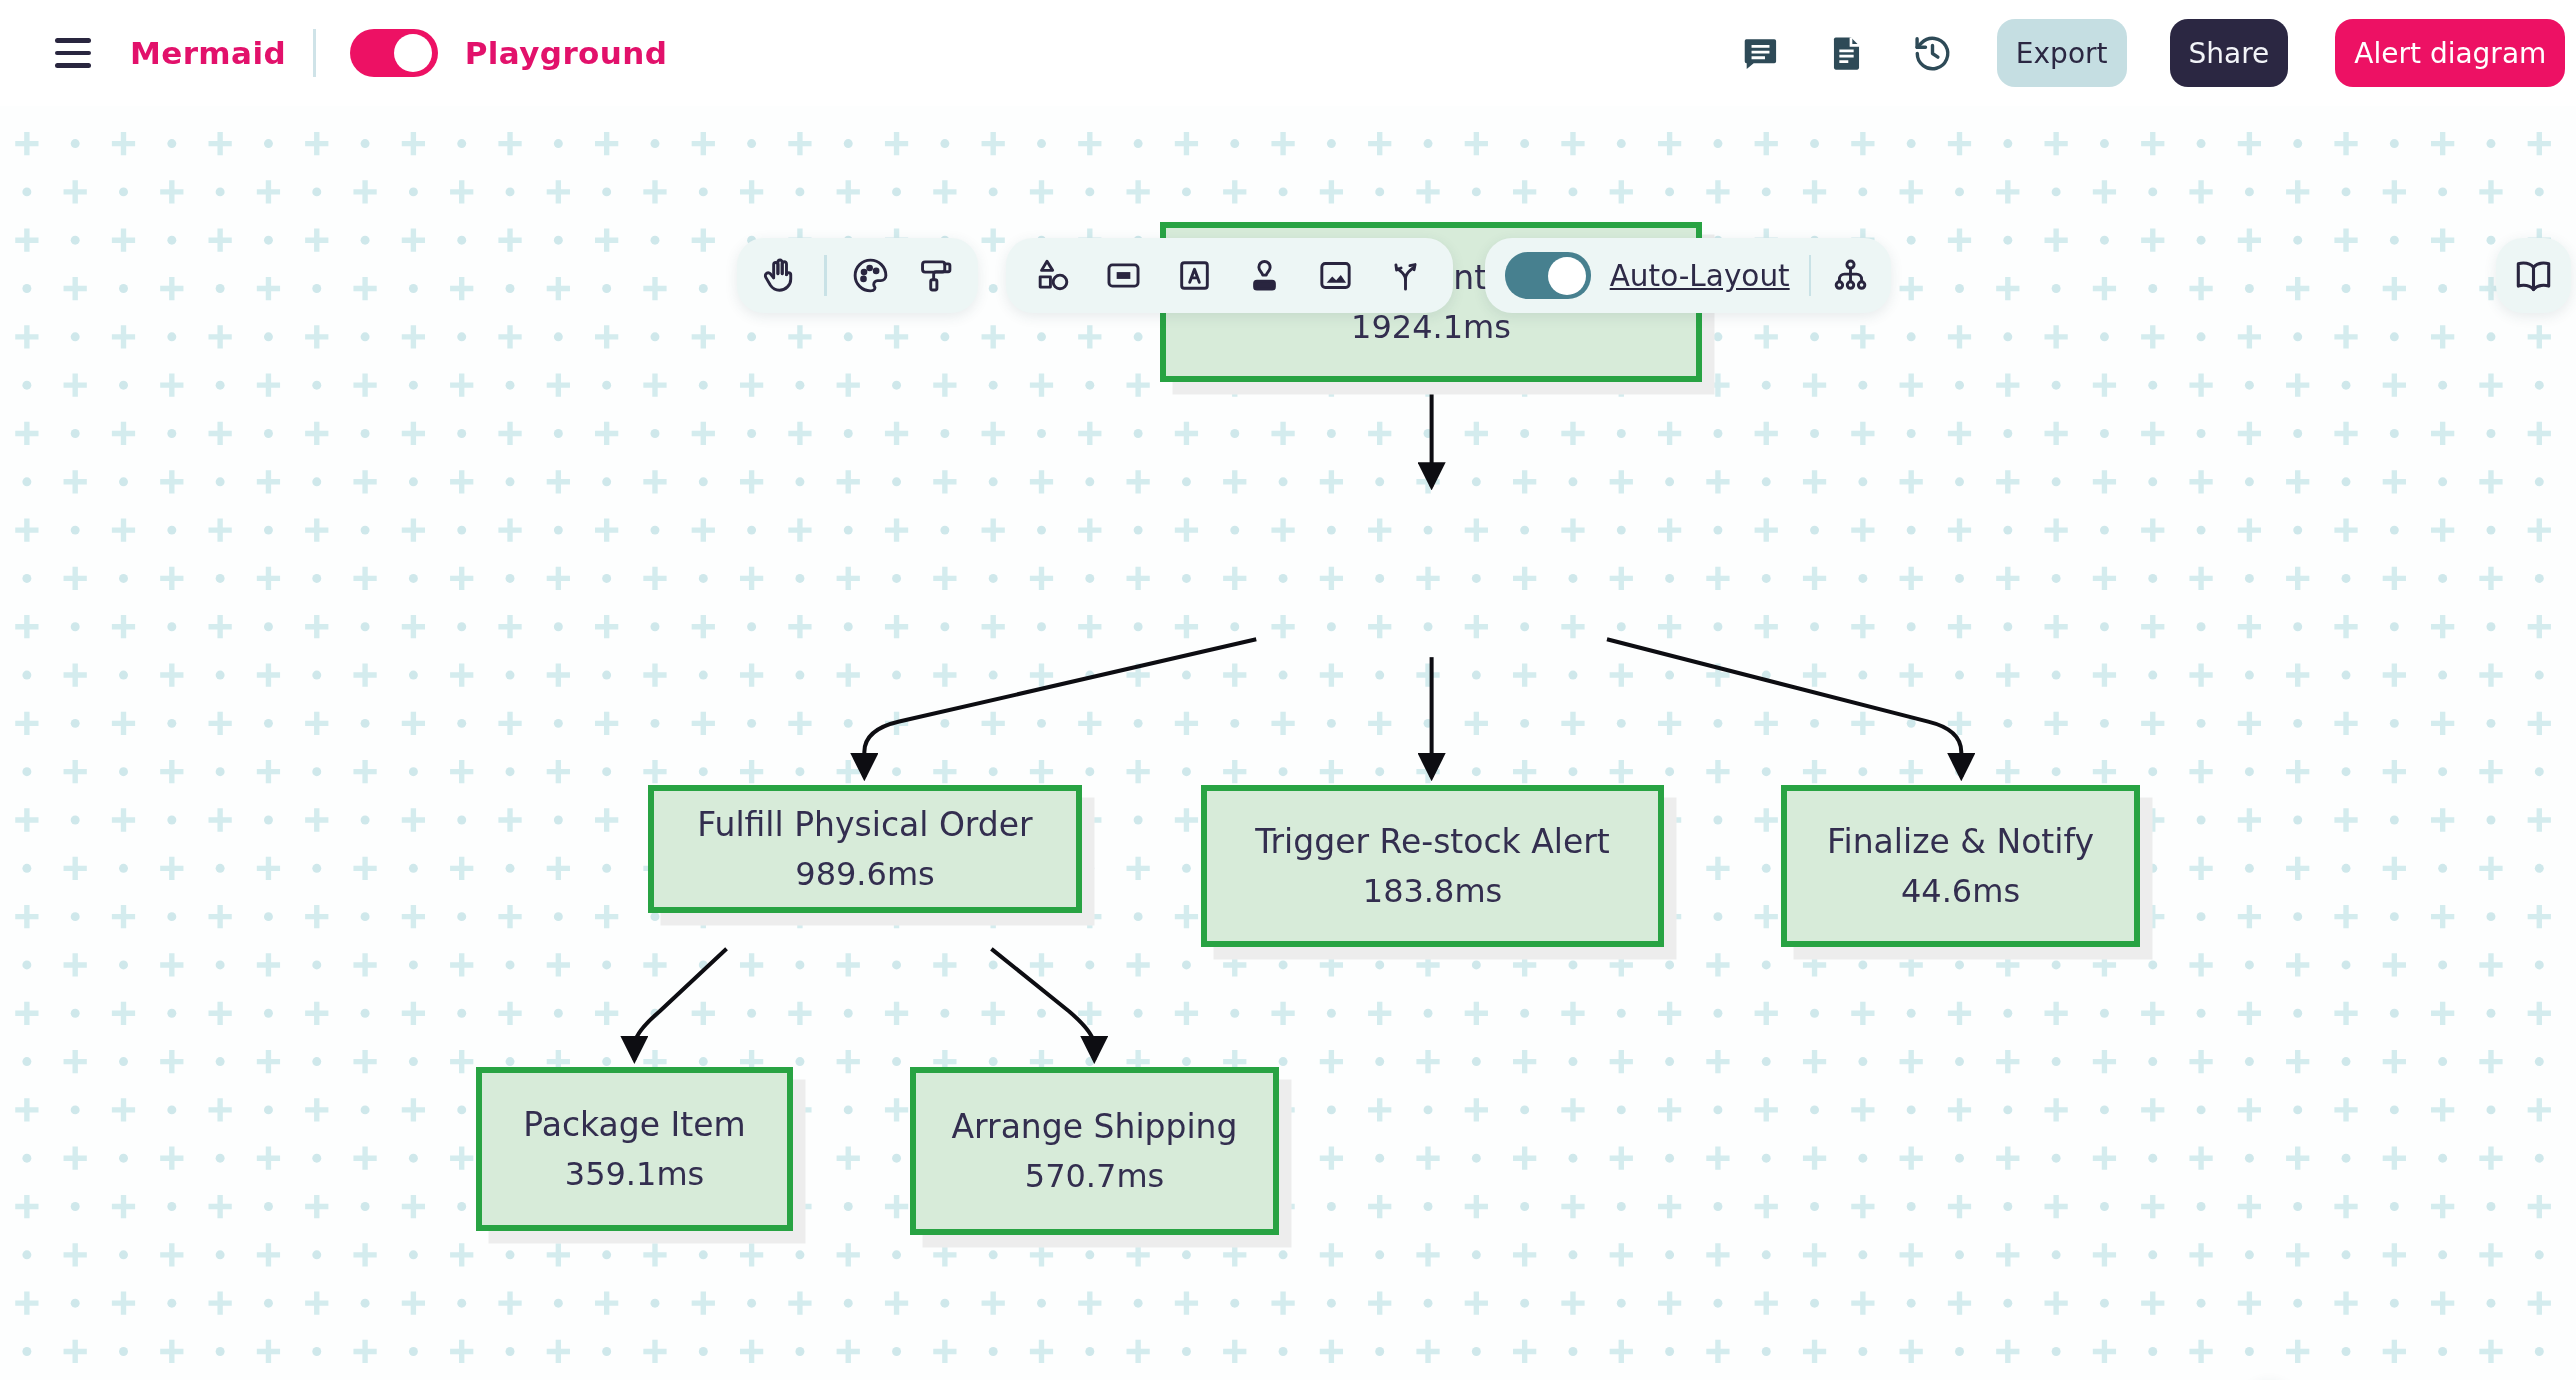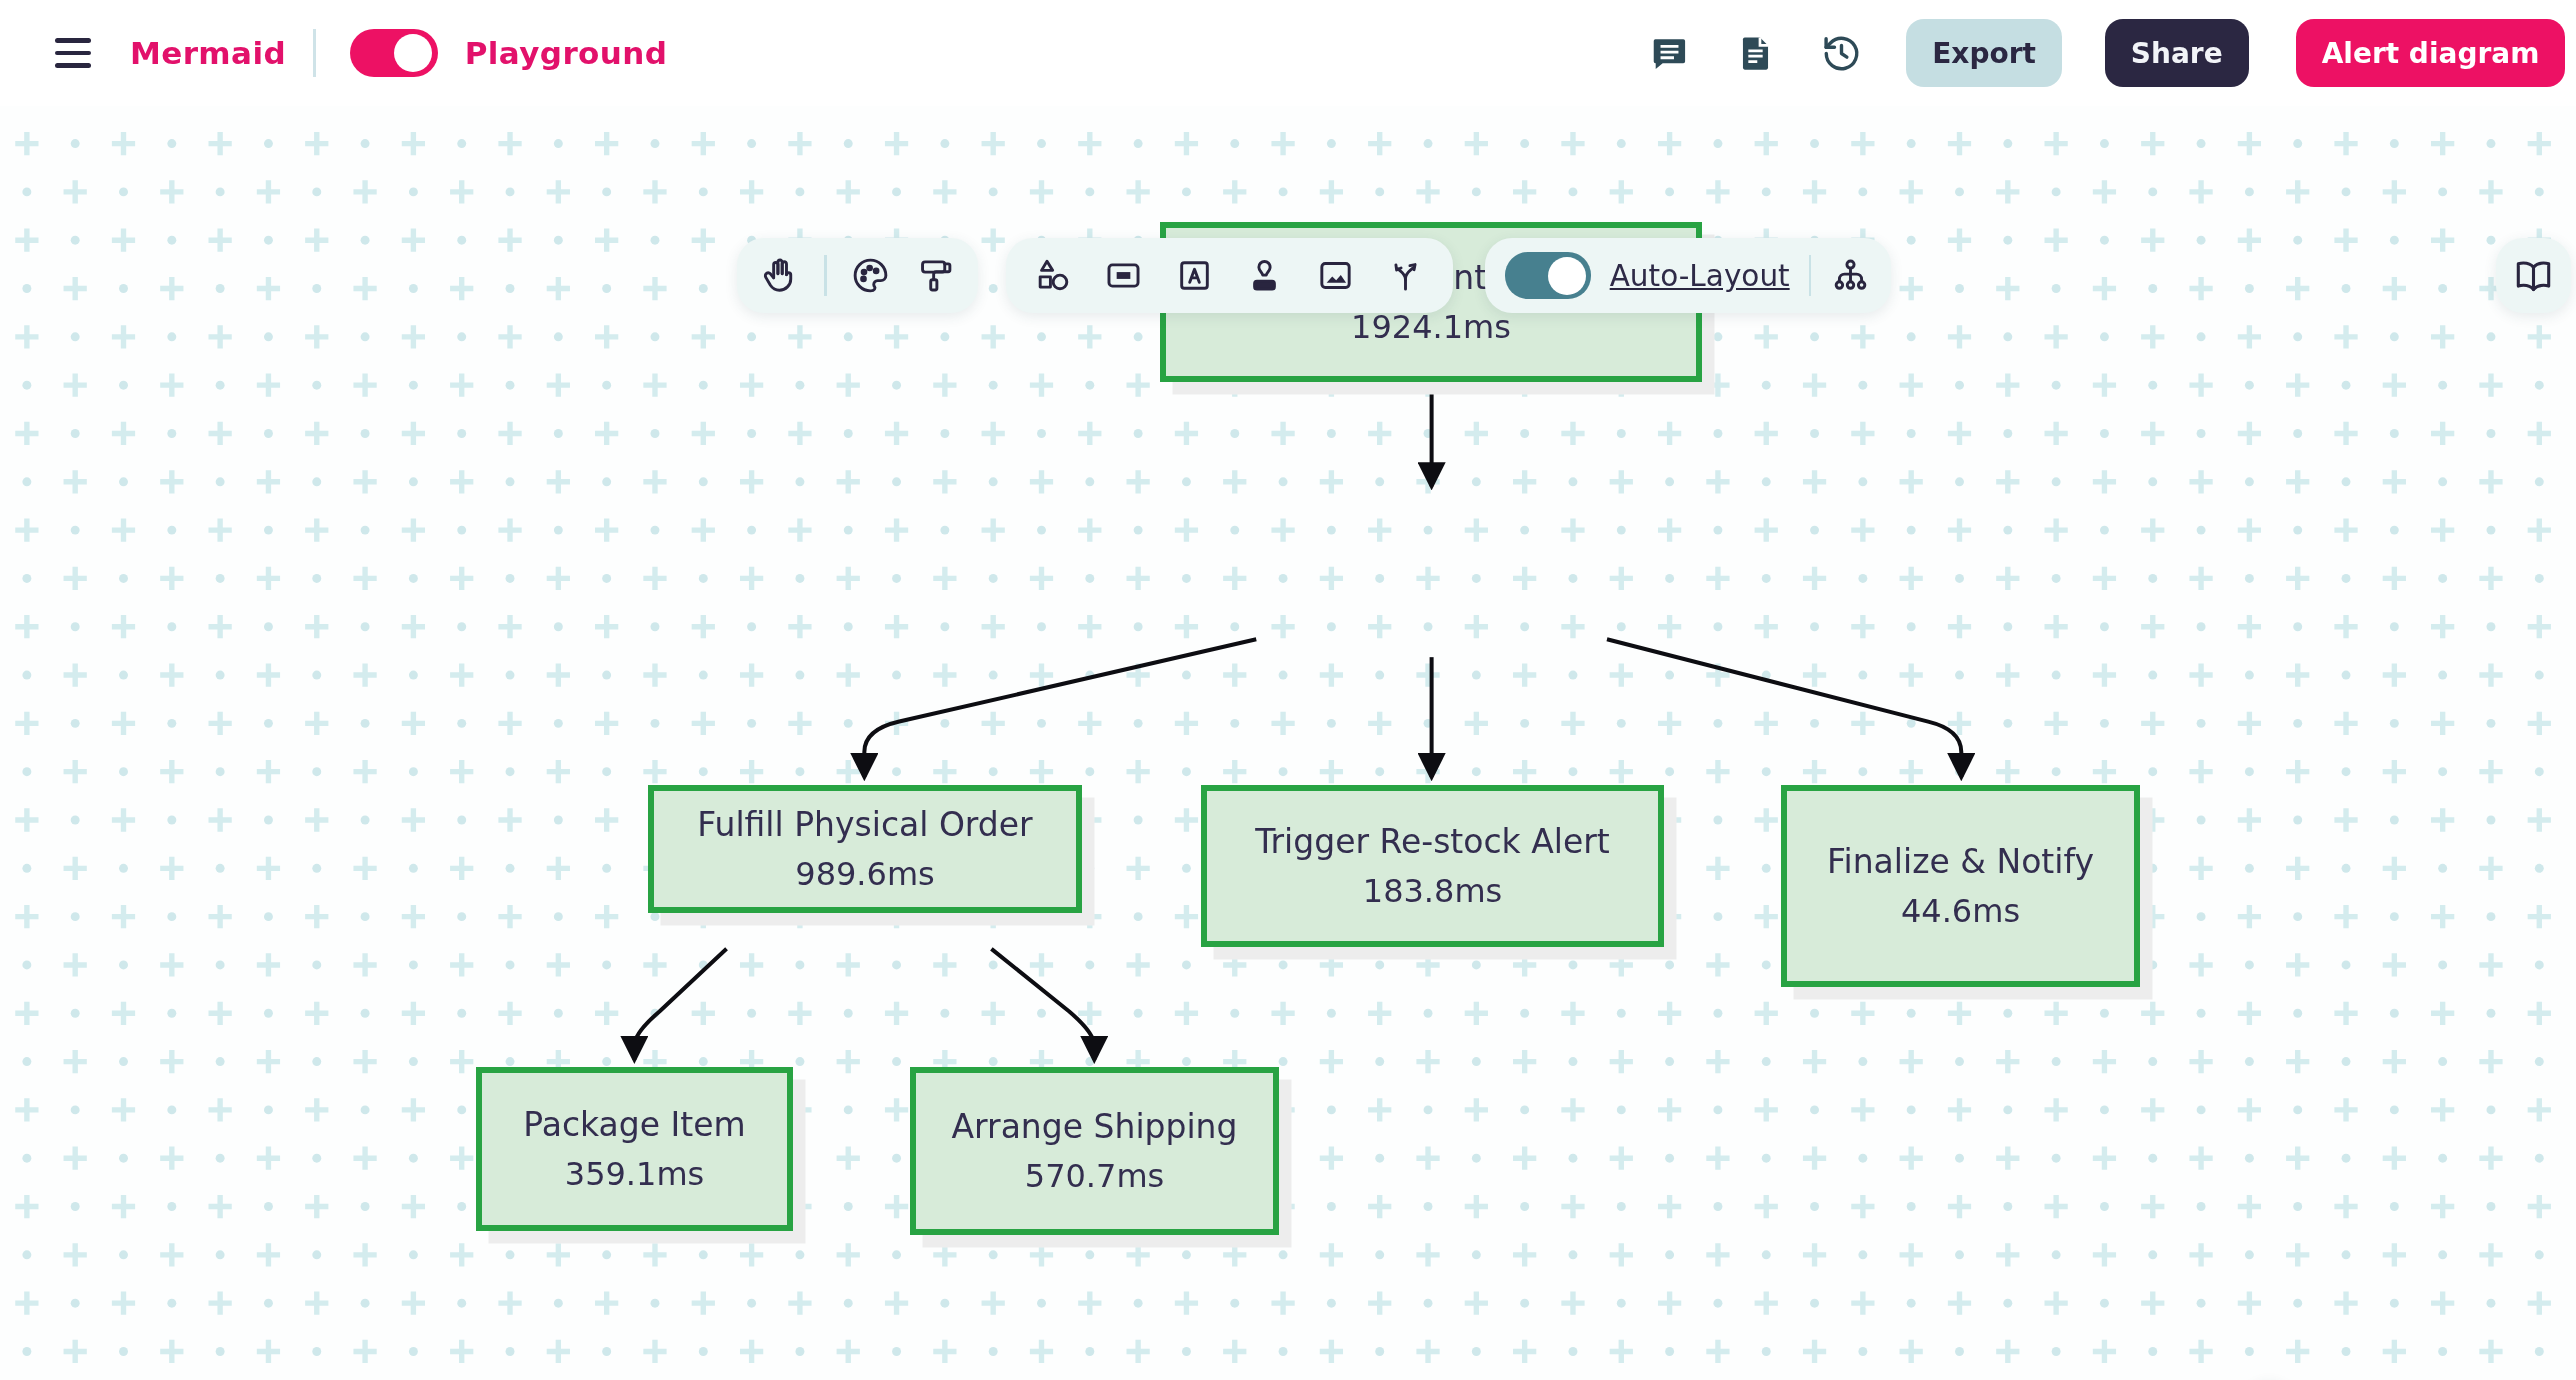--- a/index.html
+++ b/index.html
@@ -18,21 +18,21 @@
   .hamburger { margin-left:55px; width:36px; display:flex; flex-direction:column; gap:8px; cursor:pointer; }
   .hamburger span{ display:block; height:4.5px; border-radius:2.7px; background:#29263f; }
   .brand { margin-left:39px; font-size:31px; font-weight:600; color:#e2116b; letter-spacing:0.4px; }
   .hdr-divider { width:2.7px; height:48px; background:#cfe3e8; margin:0 34px 0 27px; }
   .toggle-pink { width:88px; height:48px; border-radius:25px; background:#ed1164; position:relative; cursor:pointer; flex:none; }
   .toggle-pink .knob { position:absolute; right:5.4px; top:5.4px; width:38px; height:38px; border-radius:50%; background:#ffffff; }
   .mode { margin-left:27px; font-size:31px; font-weight:600; color:#e2116b; letter-spacing:0.4px; }
   .hdr-right { position:absolute; right:0; top:0; height:106px; display:flex; align-items:center; }
   .hdr-icon { width:43px; height:43px; color:#2e4a57; margin-right:43px; cursor:pointer; }
   .hdr-icon svg{ width:100%; height:100%; }
-  .btn { height:68px; border-radius:18px; border:none; font-family:inherit; font-size:28px; font-weight:700; padding:0 26px; cursor:pointer; }
+  .btn { height:68px; border-radius:18px; border:none; font-family:inherit; font-size:28px; font-weight:400; padding:0 19px; cursor:pointer; }
   .btn-export { background:#c5dee2; color:#2b2742; margin-right:43px; }
   .btn-share { background:#2b2742; color:#f2f4f8; margin-right:47px; }
   .btn-save { background:#ed1164; color:#ffffff; margin-right:10.7px; }
   
   .canvas { position:absolute; left:0; top:106px; width:2576px; height:1275px; }
   #bg-pattern, #edges { position:absolute; left:0; top:0; }
   
   .pill {
     position:absolute; background:#edf6f5; border-radius:27px;
     box-shadow:0 3.6px 12.5px rgba(40,70,80,.10);
@@ -1545,21 +1545,21 @@
     <div class="nm">1924.1ms</div>
   </div>
   <div class="node" style="left:648px;top:679px;width:434px;height:128px">
     <div class="nt">Fulfill Physical Order</div>
     <div class="nm">989.6ms</div>
   </div>
   <div class="node" style="left:1201px;top:679px;width:463px;height:162px">
     <div class="nt">Trigger Re-stock Alert</div>
     <div class="nm">183.8ms</div>
   </div>
-  <div class="node" style="left:1781px;top:679px;width:359px;height:202px">
+  <div class="node" style="left:1781px;top:679px;width:359px;height:162px">
     <div class="nt">Finalize &amp; Notify</div>
     <div class="nm">44.6ms</div>
   </div>
   <div class="node" style="left:476px;top:961px;width:317px;height:164px">
     <div class="nt">Package Item</div>
     <div class="nm">359.1ms</div>
   </div>
   <div class="node" style="left:910px;top:961px;width:369px;height:168px">
     <div class="nt">Arrange Shipping</div>
     <div class="nm">570.7ms</div>

